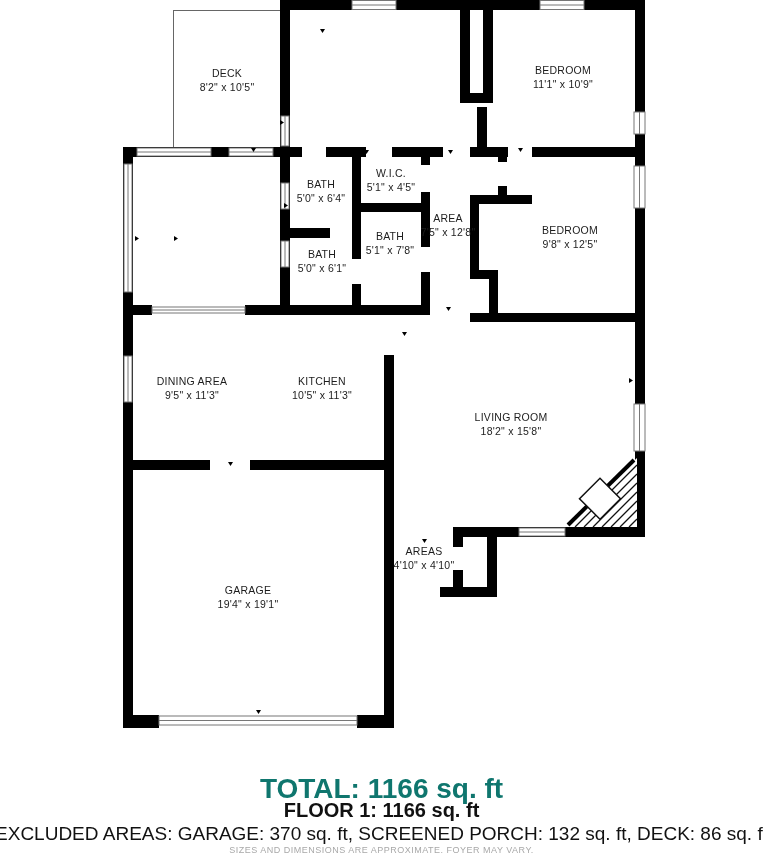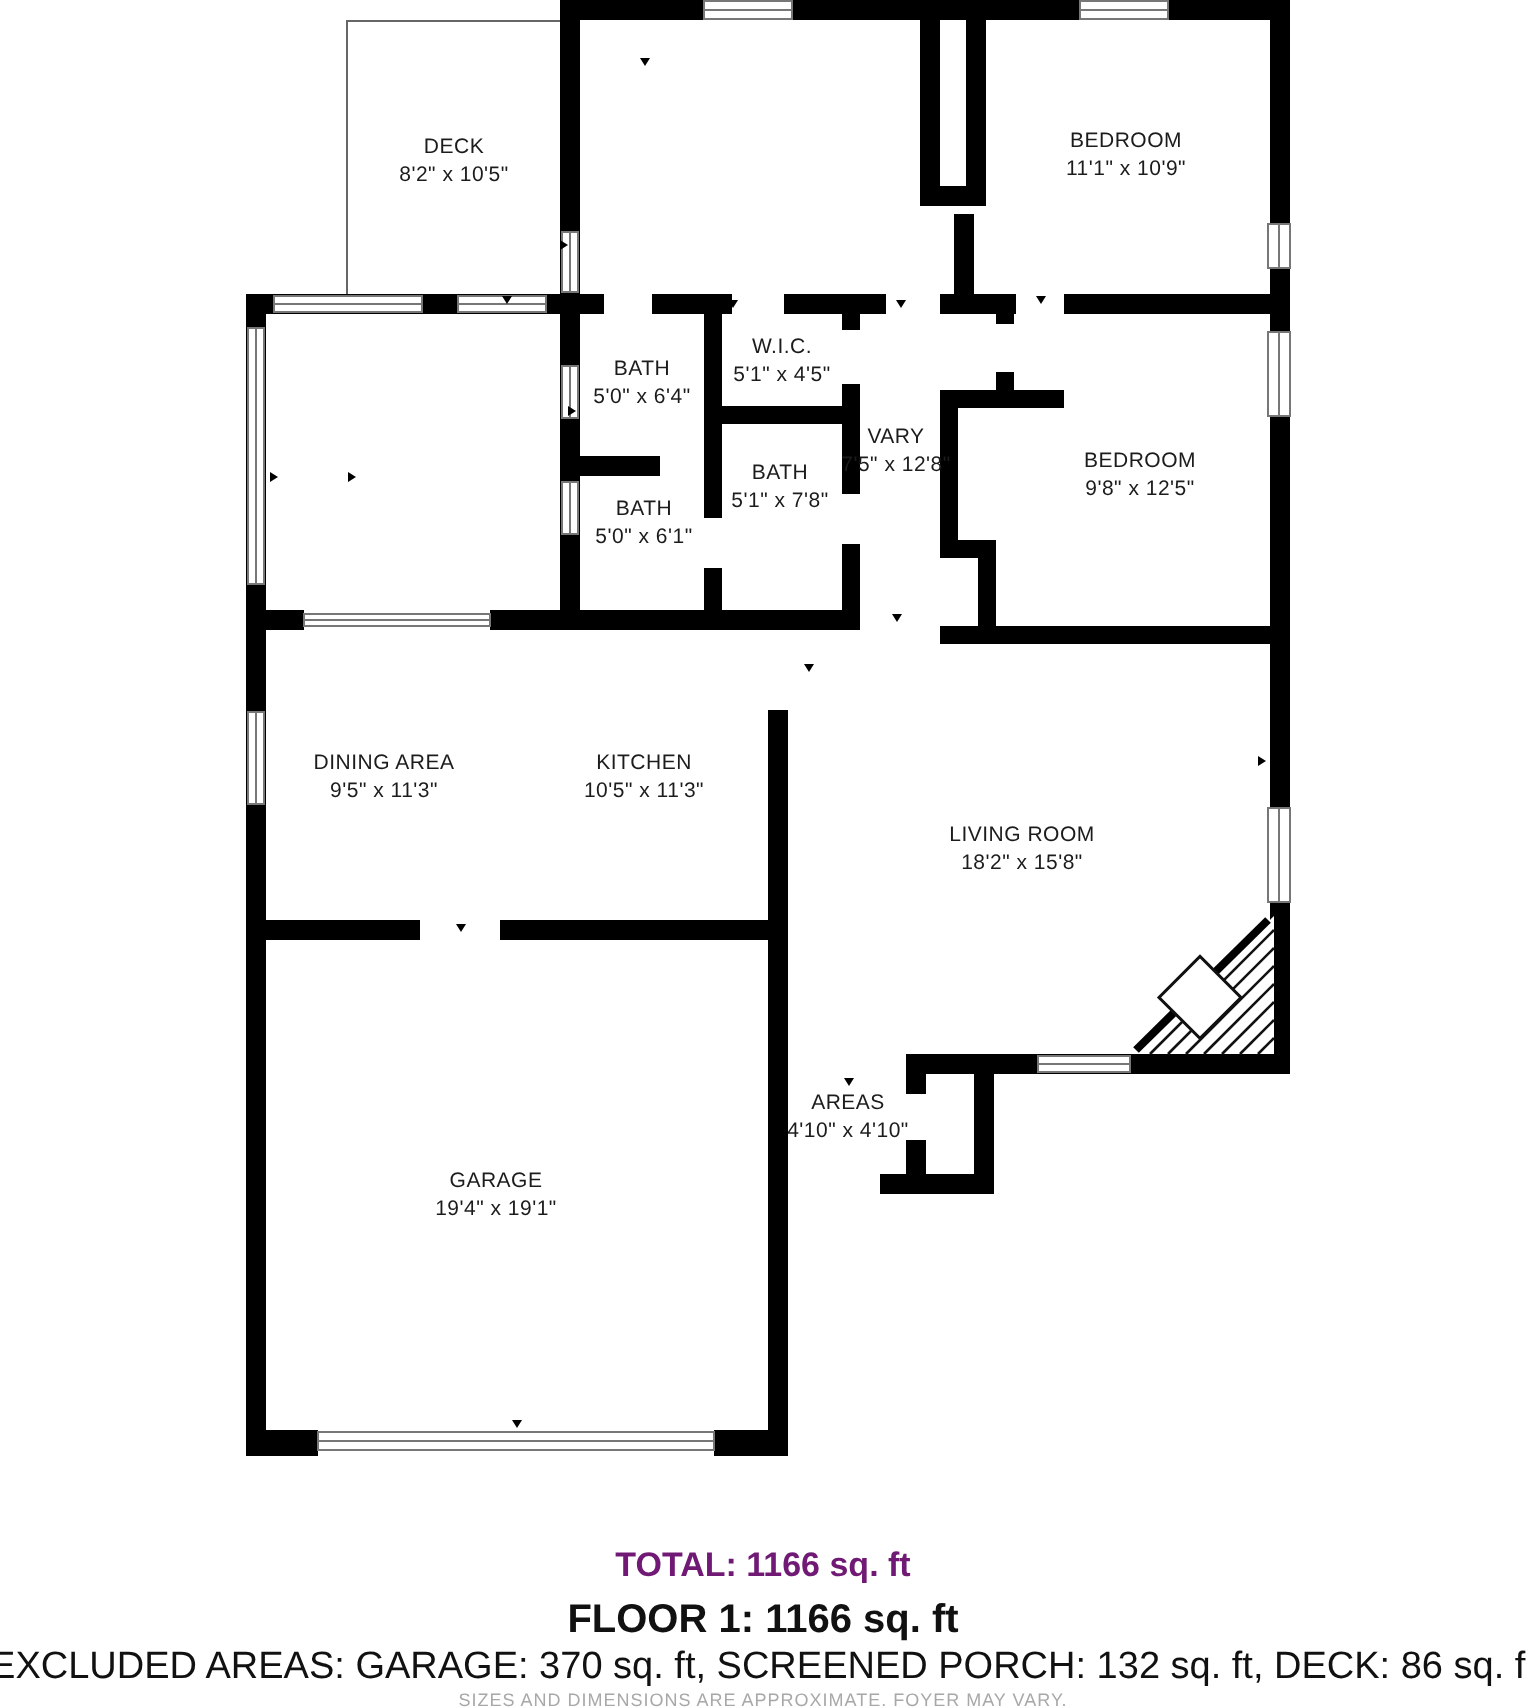--- a/index.html
+++ b/index.html
@@ -12,21 +12,21 @@
   .room-label{
     position:absolute;transform:translate(-50%,-50%);
     text-align:center;color:#1c1c1c;font-size:10.5px;line-height:1.3;
     letter-spacing:.25px;white-space:nowrap;
   }
   .room-label .rname{font-weight:400;}
   .sum-line{
     position:absolute;left:50%;transform:translateX(-50%);
     white-space:nowrap;color:#111;
   }
-  .sum-total{top:773px;font-size:17px;font-weight:700;color:#701a75;}
+  .sum-total{top:773px;font-size:28px;font-weight:700;color:#0f766e;}
   .sum-floor{top:799px;font-size:20px;font-weight:700;text-align:center;}
   .sum-excluded{top:823px;font-size:19px;font-weight:400;}
   .sum-disclaimer{top:845px;font-size:9px;color:#a8a8a8;letter-spacing:.5px;}
 </style>
 </head>
 <body>
 
 <div class="page">
 
   <div class="plan">
@@ -174,21 +174,21 @@
     </div>
     <div class="room-label" style="left:390px;top:244px">
       <div class="rname">BATH</div>
       <div class="rdims">5'1" x 7'8"</div>
     </div>
     <div class="room-label" style="left:322px;top:262px">
       <div class="rname">BATH</div>
       <div class="rdims">5'0" x 6'1"</div>
     </div>
     <div class="room-label" style="left:448px;top:226px">
-      <div class="rname">VARY</div>
+      <div class="rname">AREA</div>
       <div class="rdims">7'5" x 12'8"</div>
     </div>
     <div class="room-label" style="left:570px;top:238px">
       <div class="rname">BEDROOM</div>
       <div class="rdims">9'8" x 12'5"</div>
     </div>
     <div class="room-label" style="left:192px;top:389px">
       <div class="rname">DINING AREA</div>
       <div class="rdims">9'5" x 11'3"</div>
     </div>

